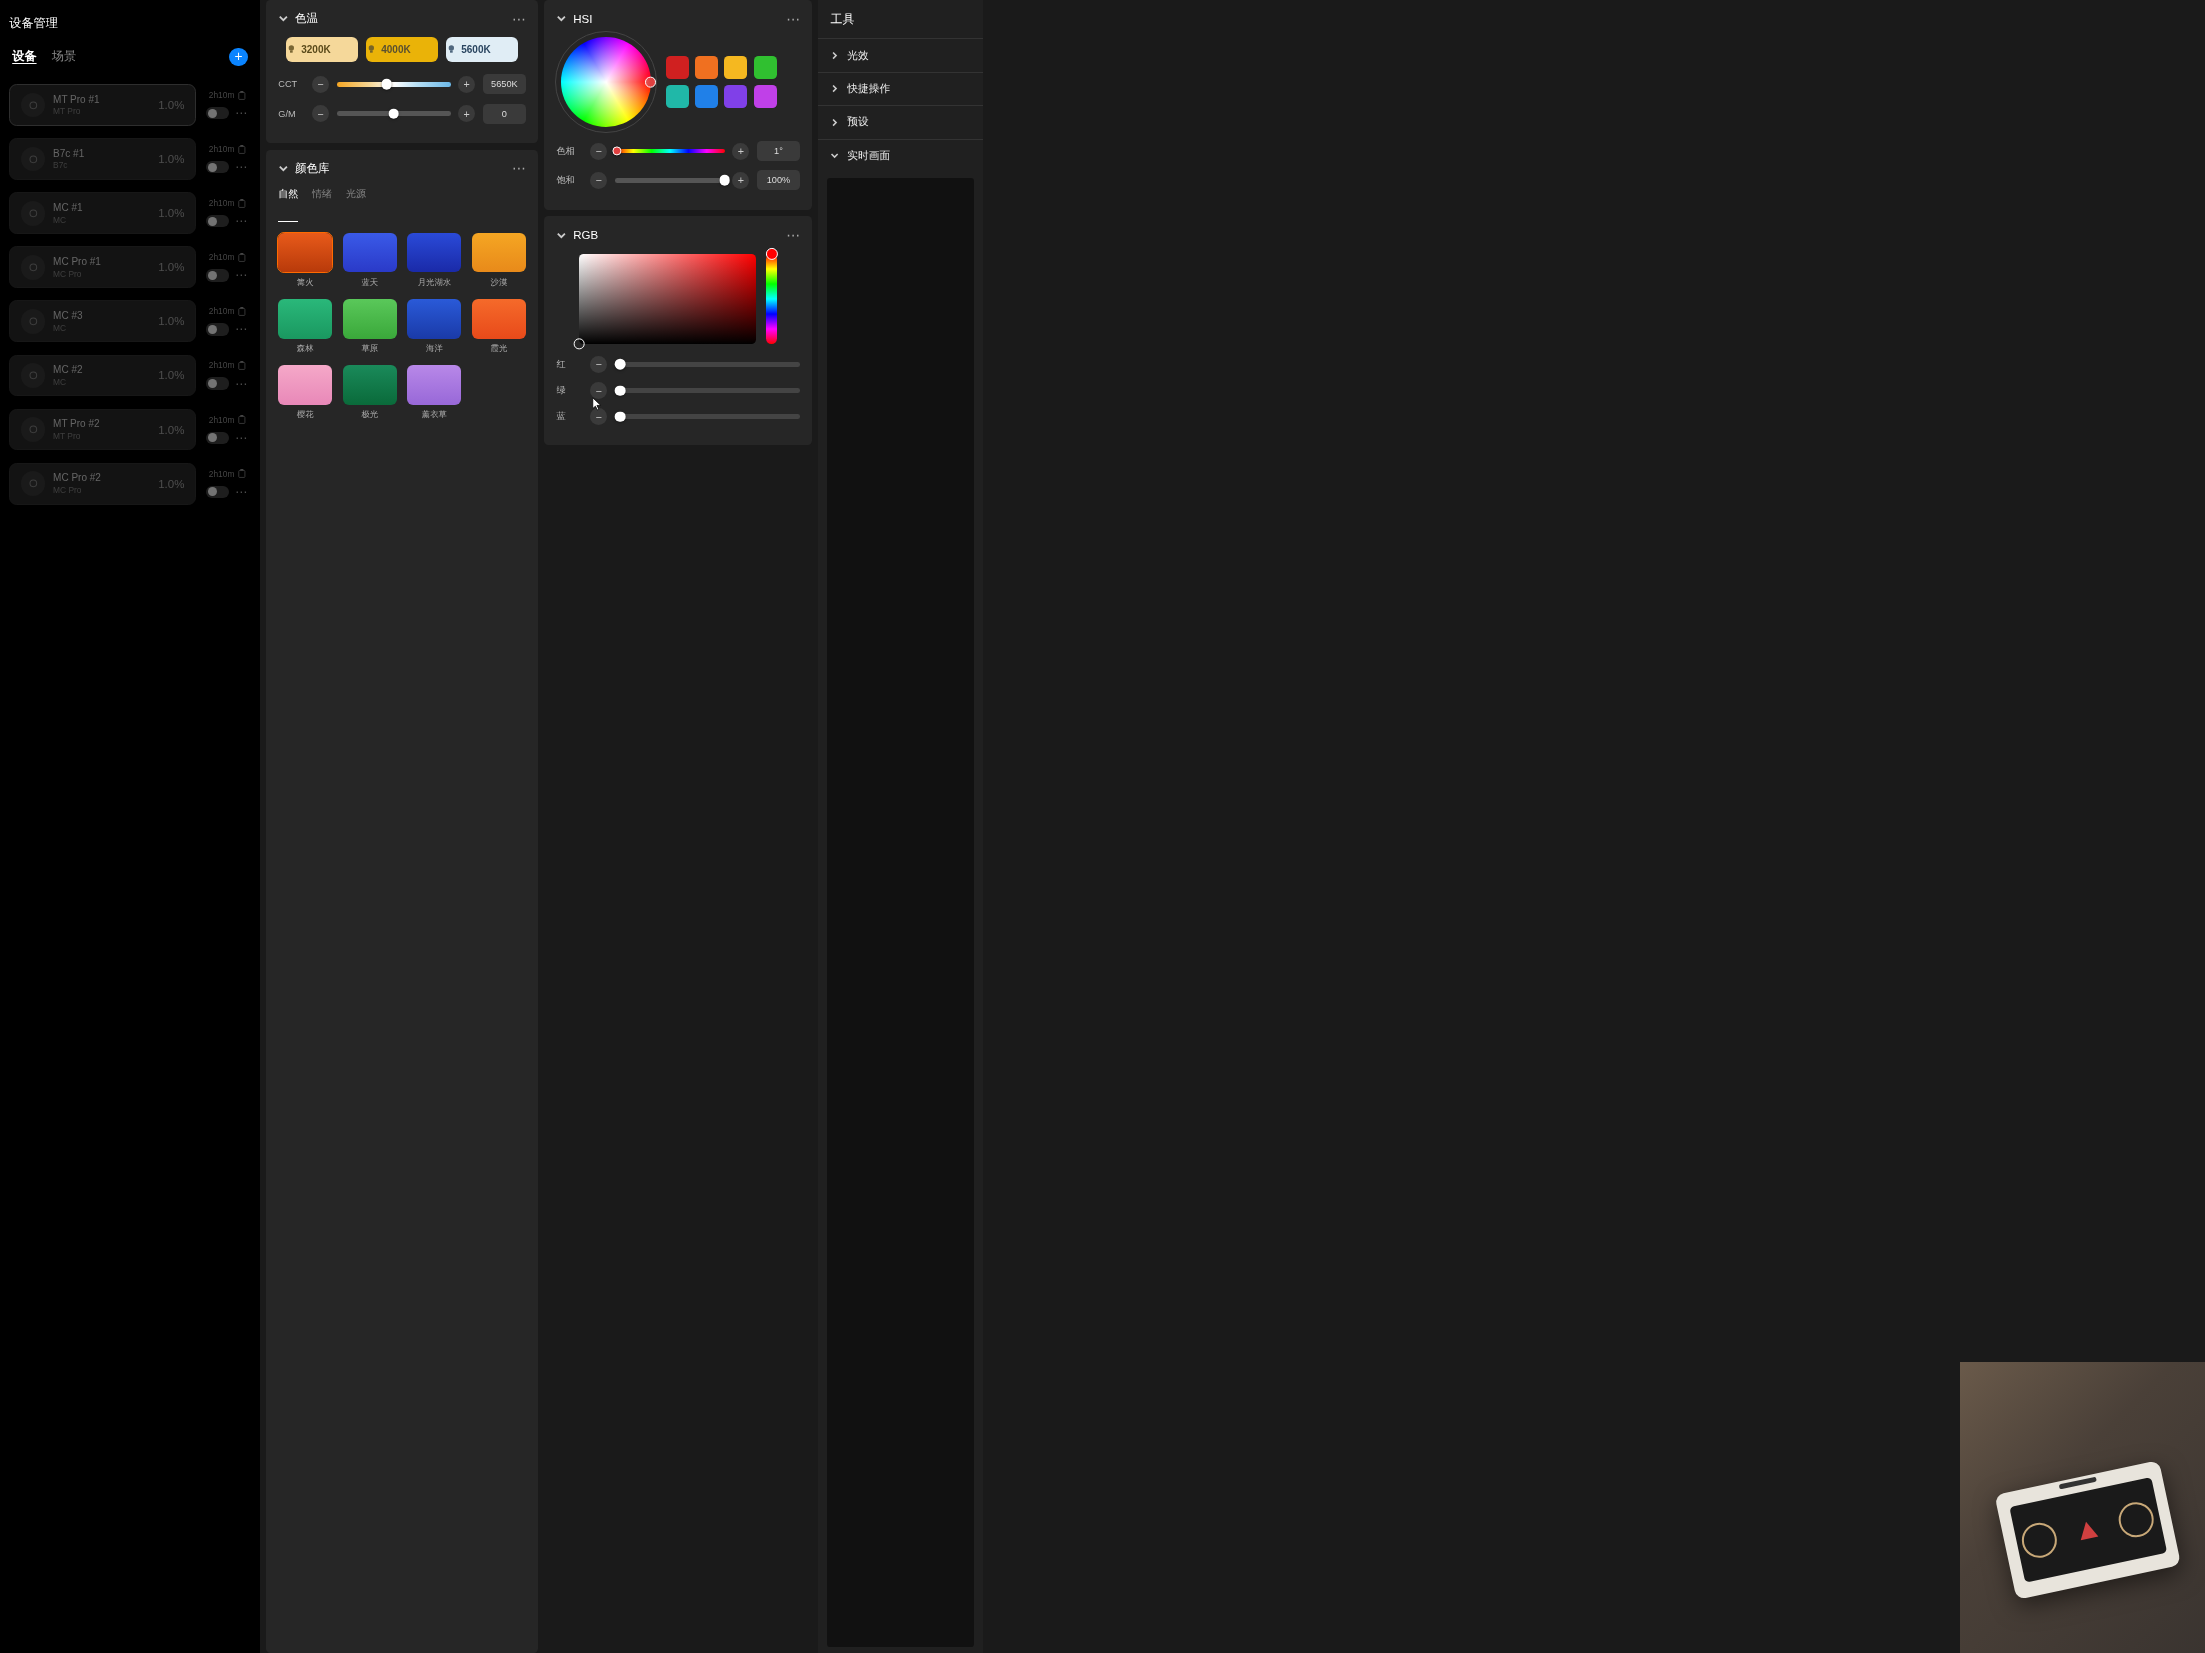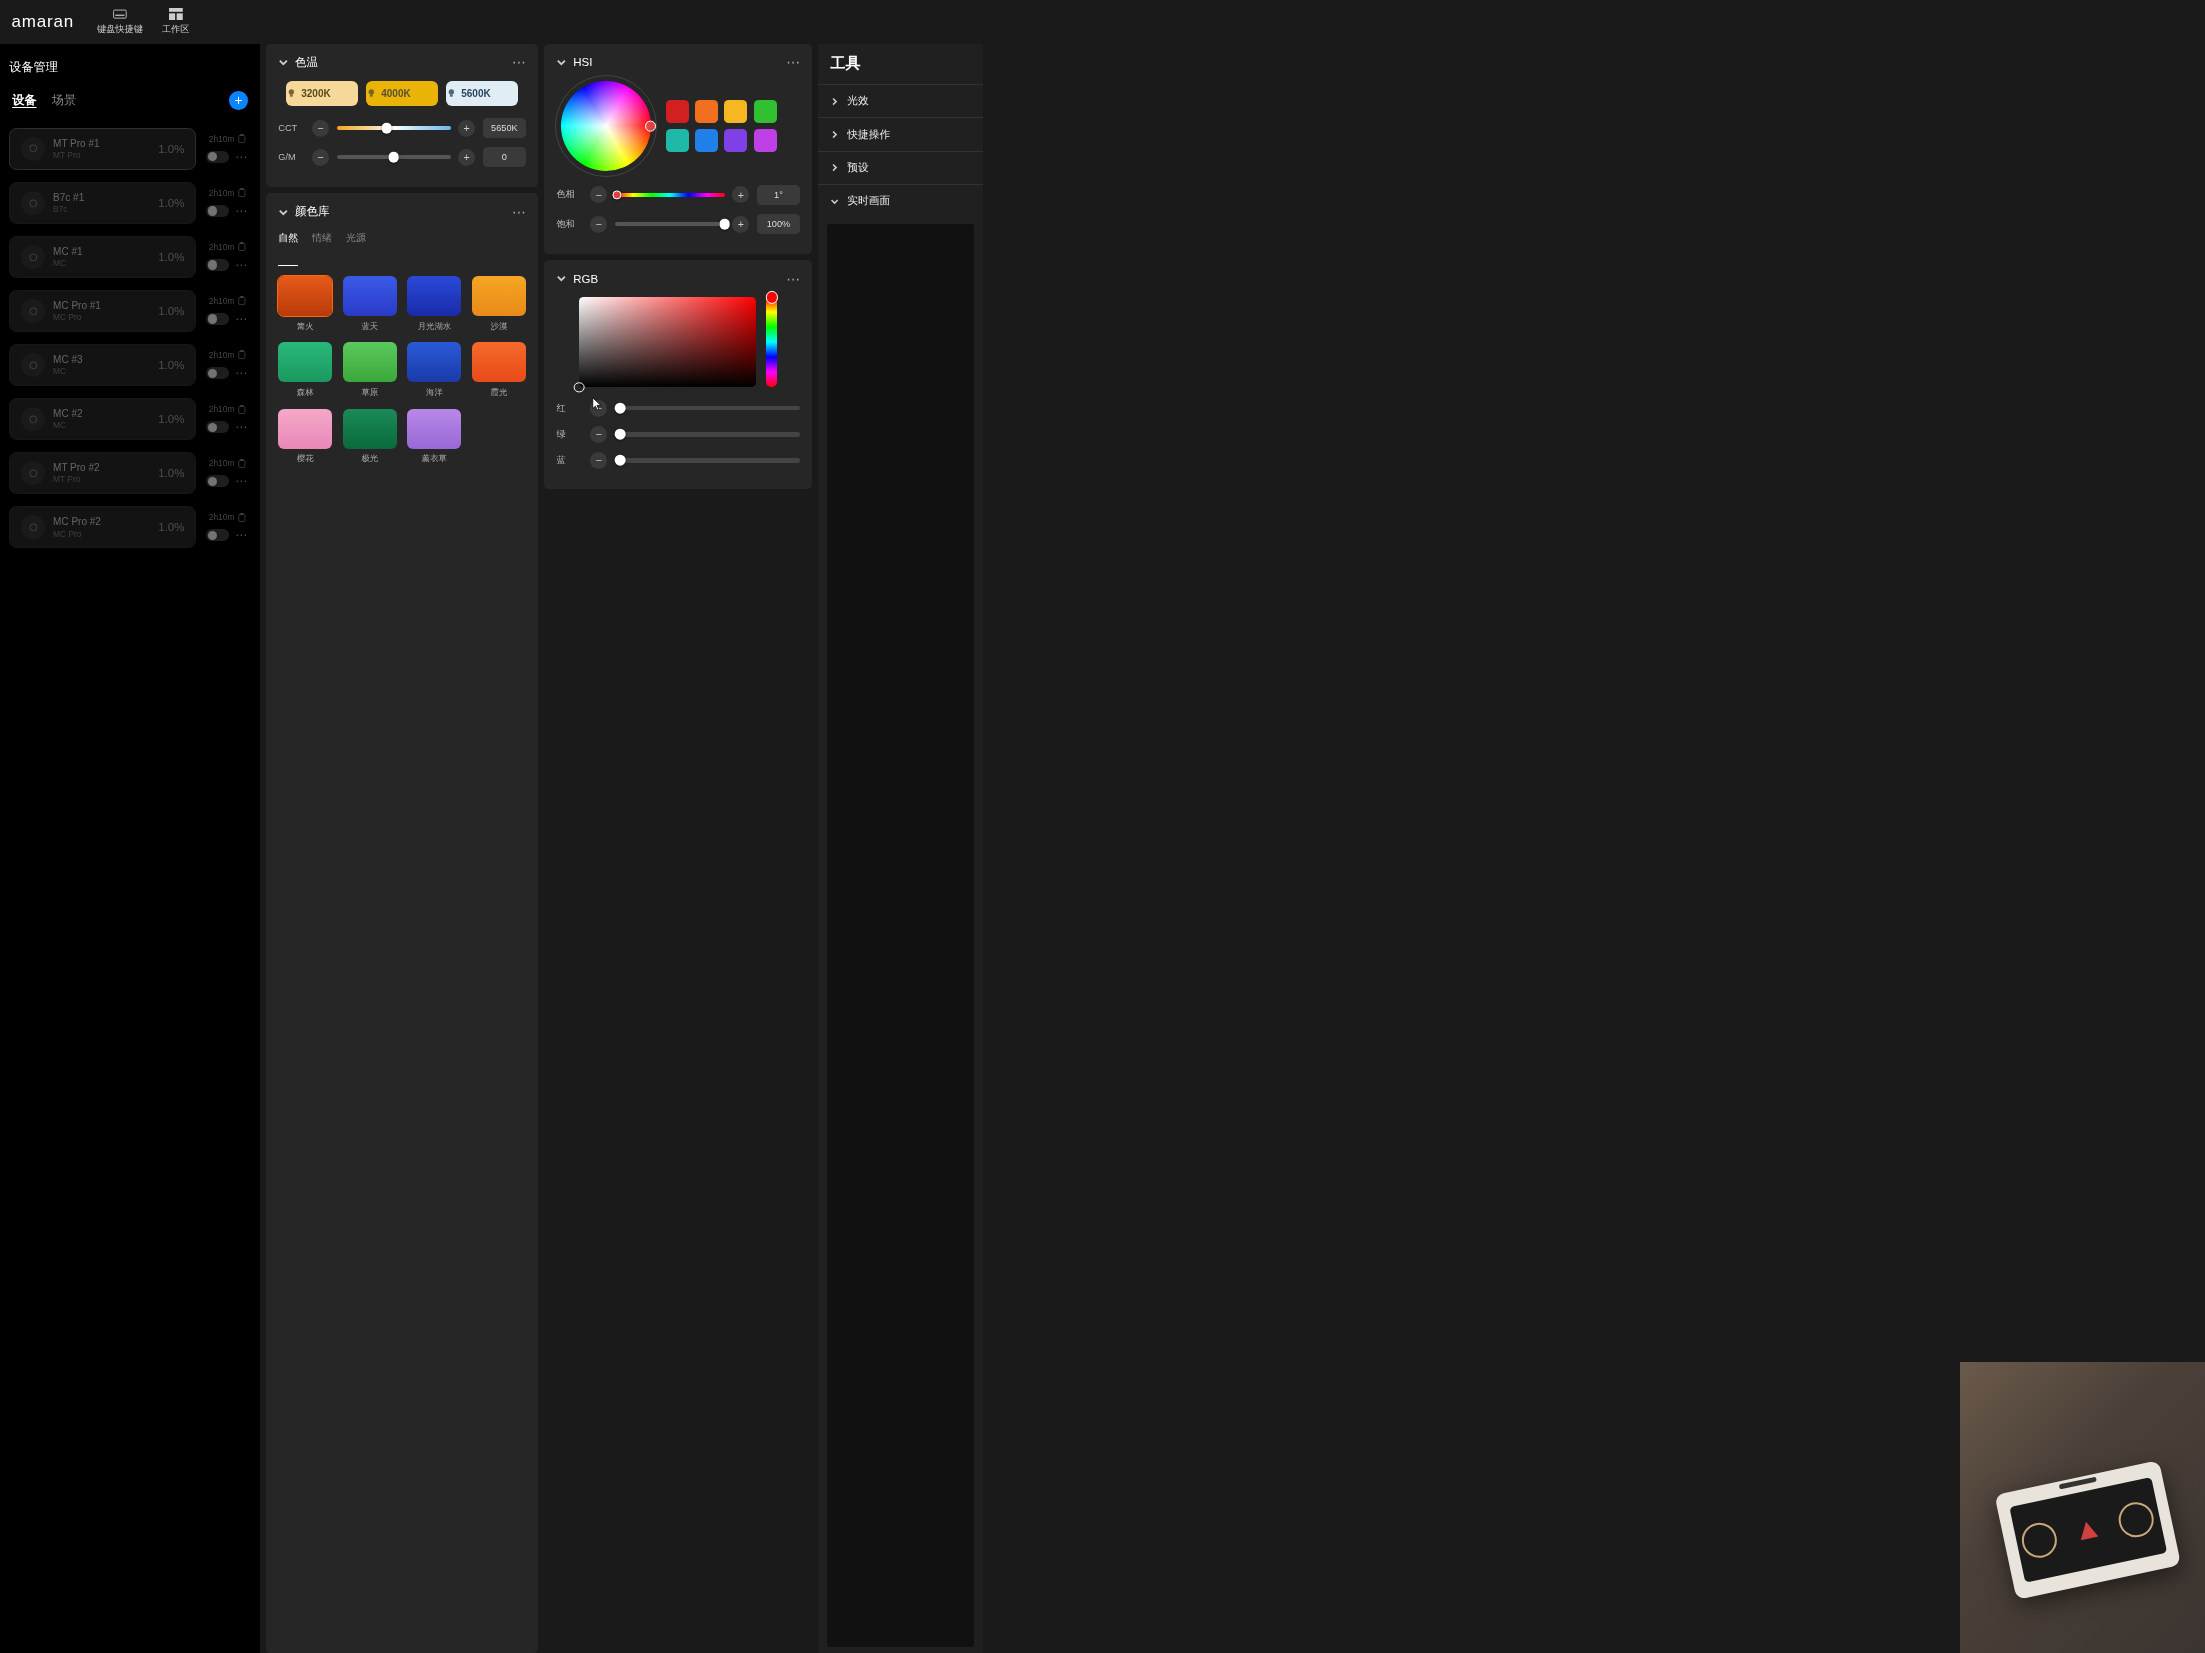--- a/index.html
+++ b/index.html
@@ -81,60 +81,40 @@
 .sat-track{background:#555}
 
 .rgbtop{display:flex;gap:10.7px;align-items:flex-start;margin-bottom:12.2px;padding:0 23px}
 .sqpick{flex:1;height:90px;border-radius:4.6px;background:linear-gradient(to top,#000,transparent),linear-gradient(to right,#fff,red);position:relative}
 .sqhandle{position:absolute;left:0;bottom:0;width:10.7px;height:10.7px;border-radius:50%;border:1.5px solid #fff;transform:translate(-50%,50%)}
 .huestrip{width:10.7px;height:90px;border-radius:5.4px;background:linear-gradient(to bottom,red,#ff0,#0f0,#0ff,#00f,#f0f,red);position:relative}
 .huestrip .hh{position:absolute;top:0;left:50%;transform:translate(-50%,-50%);width:12.2px;height:12.2px;border-radius:50%;background:red;border:1.5px solid #fff}
 .rgb-track{background:#444}
 
 .tools{width:165px;background:#202020;display:flex;flex-direction:column}
-.ttitle{color:#fff;font-size:15px;font-weight:700;padding:10.7px 12.2px}
+.ttitle{color:#fff;font-size:12px;font-weight:400;padding:10.7px 12.2px}
 .titem{display:flex;align-items:center;gap:7.7px;padding:9.2px 12.2px;border-top:0.8px solid #333;cursor:pointer;color:#eee;font-size:10.7px}
 .titem svg{width:9.2px;height:9.2px}
 .preview{flex:1;margin:6.1px 9.2px;background:#111;border-radius:3.1px;min-height:122px}
 
 .cam{position:fixed;right:0;bottom:0;width:245px;height:291px;background:linear-gradient(135deg,#6a5a4a 0%,#4a4038 40%,#3a3430 100%);display:flex;align-items:center;justify-content:center}
 .cambox{width:168px;height:107px;background:#e8e4dc;border-radius:9.2px;transform:rotate(-12deg) translateY(23px);box-shadow:0 7.7px 23px rgba(0,0,0,.5);position:relative;display:flex;align-items:center;justify-content:center}
 .cambox::before{content:"";position:absolute;top:3.1px;left:50%;transform:translateX(-50%);width:38px;height:4.6px;background:#333;border-radius:2.3px}
 .camface{width:145px;height:77px;background:#1a1a1a;border-radius:4.6px;display:flex;align-items:center;justify-content:center;gap:23px}
 .camlogo{width:0;height:0;border-left:9.2px solid transparent;border-right:9.2px solid transparent;border-bottom:17px solid #d04040}
 .camcirc{width:35px;height:35px;border:2.3px solid #c8a878;border-radius:50%}
 .cursor{position:fixed;left:592px;top:397px;width:10.7px;height:13.8px;pointer-events:none}
 .cursor svg{width:100%;height:100%}
 ::-webkit-scrollbar{width:4.6px}
 ::-webkit-scrollbar-thumb{background:#444;border-radius:2.3px}
 </style>
 </head>
 <body>
 
 <div class="app">
-  <div class="topbar">
-    <div class="logo">amaran</div>
-    <div class="topmenu">
-      <div class="topitem">
-        <svg viewBox="0 0 24 16">
-            <rect x="1" y="1" width="22" height="14" rx="2" fill="none" stroke="#ccc" stroke-width="1.5"></rect>
-            <rect x="4" y="9" width="16" height="2" fill="#ccc"></rect>
-          </svg>
-        <span>键盘快捷键</span>
-      </div>
-      <div class="topitem">
-        <svg viewBox="0 0 18 16">
-            <rect x="0" y="0" width="18" height="5" fill="#ccc"></rect>
-            <rect x="0" y="7" width="8" height="9" fill="#ccc"></rect>
-            <rect x="10" y="7" width="8" height="9" fill="#ccc"></rect>
-          </svg>
-        <span>工作区</span>
-      </div>
-    </div>
-  </div>
 
   <div class="main">
 
     <div class="sidebar">
       <div class="side-title">设备管理</div>
       <div class="side-tabs">
         <span class="side-tab active">设备</span>
         <span class="side-tab">场景</span>
         <span class="add-btn">+</span>
       </div>

